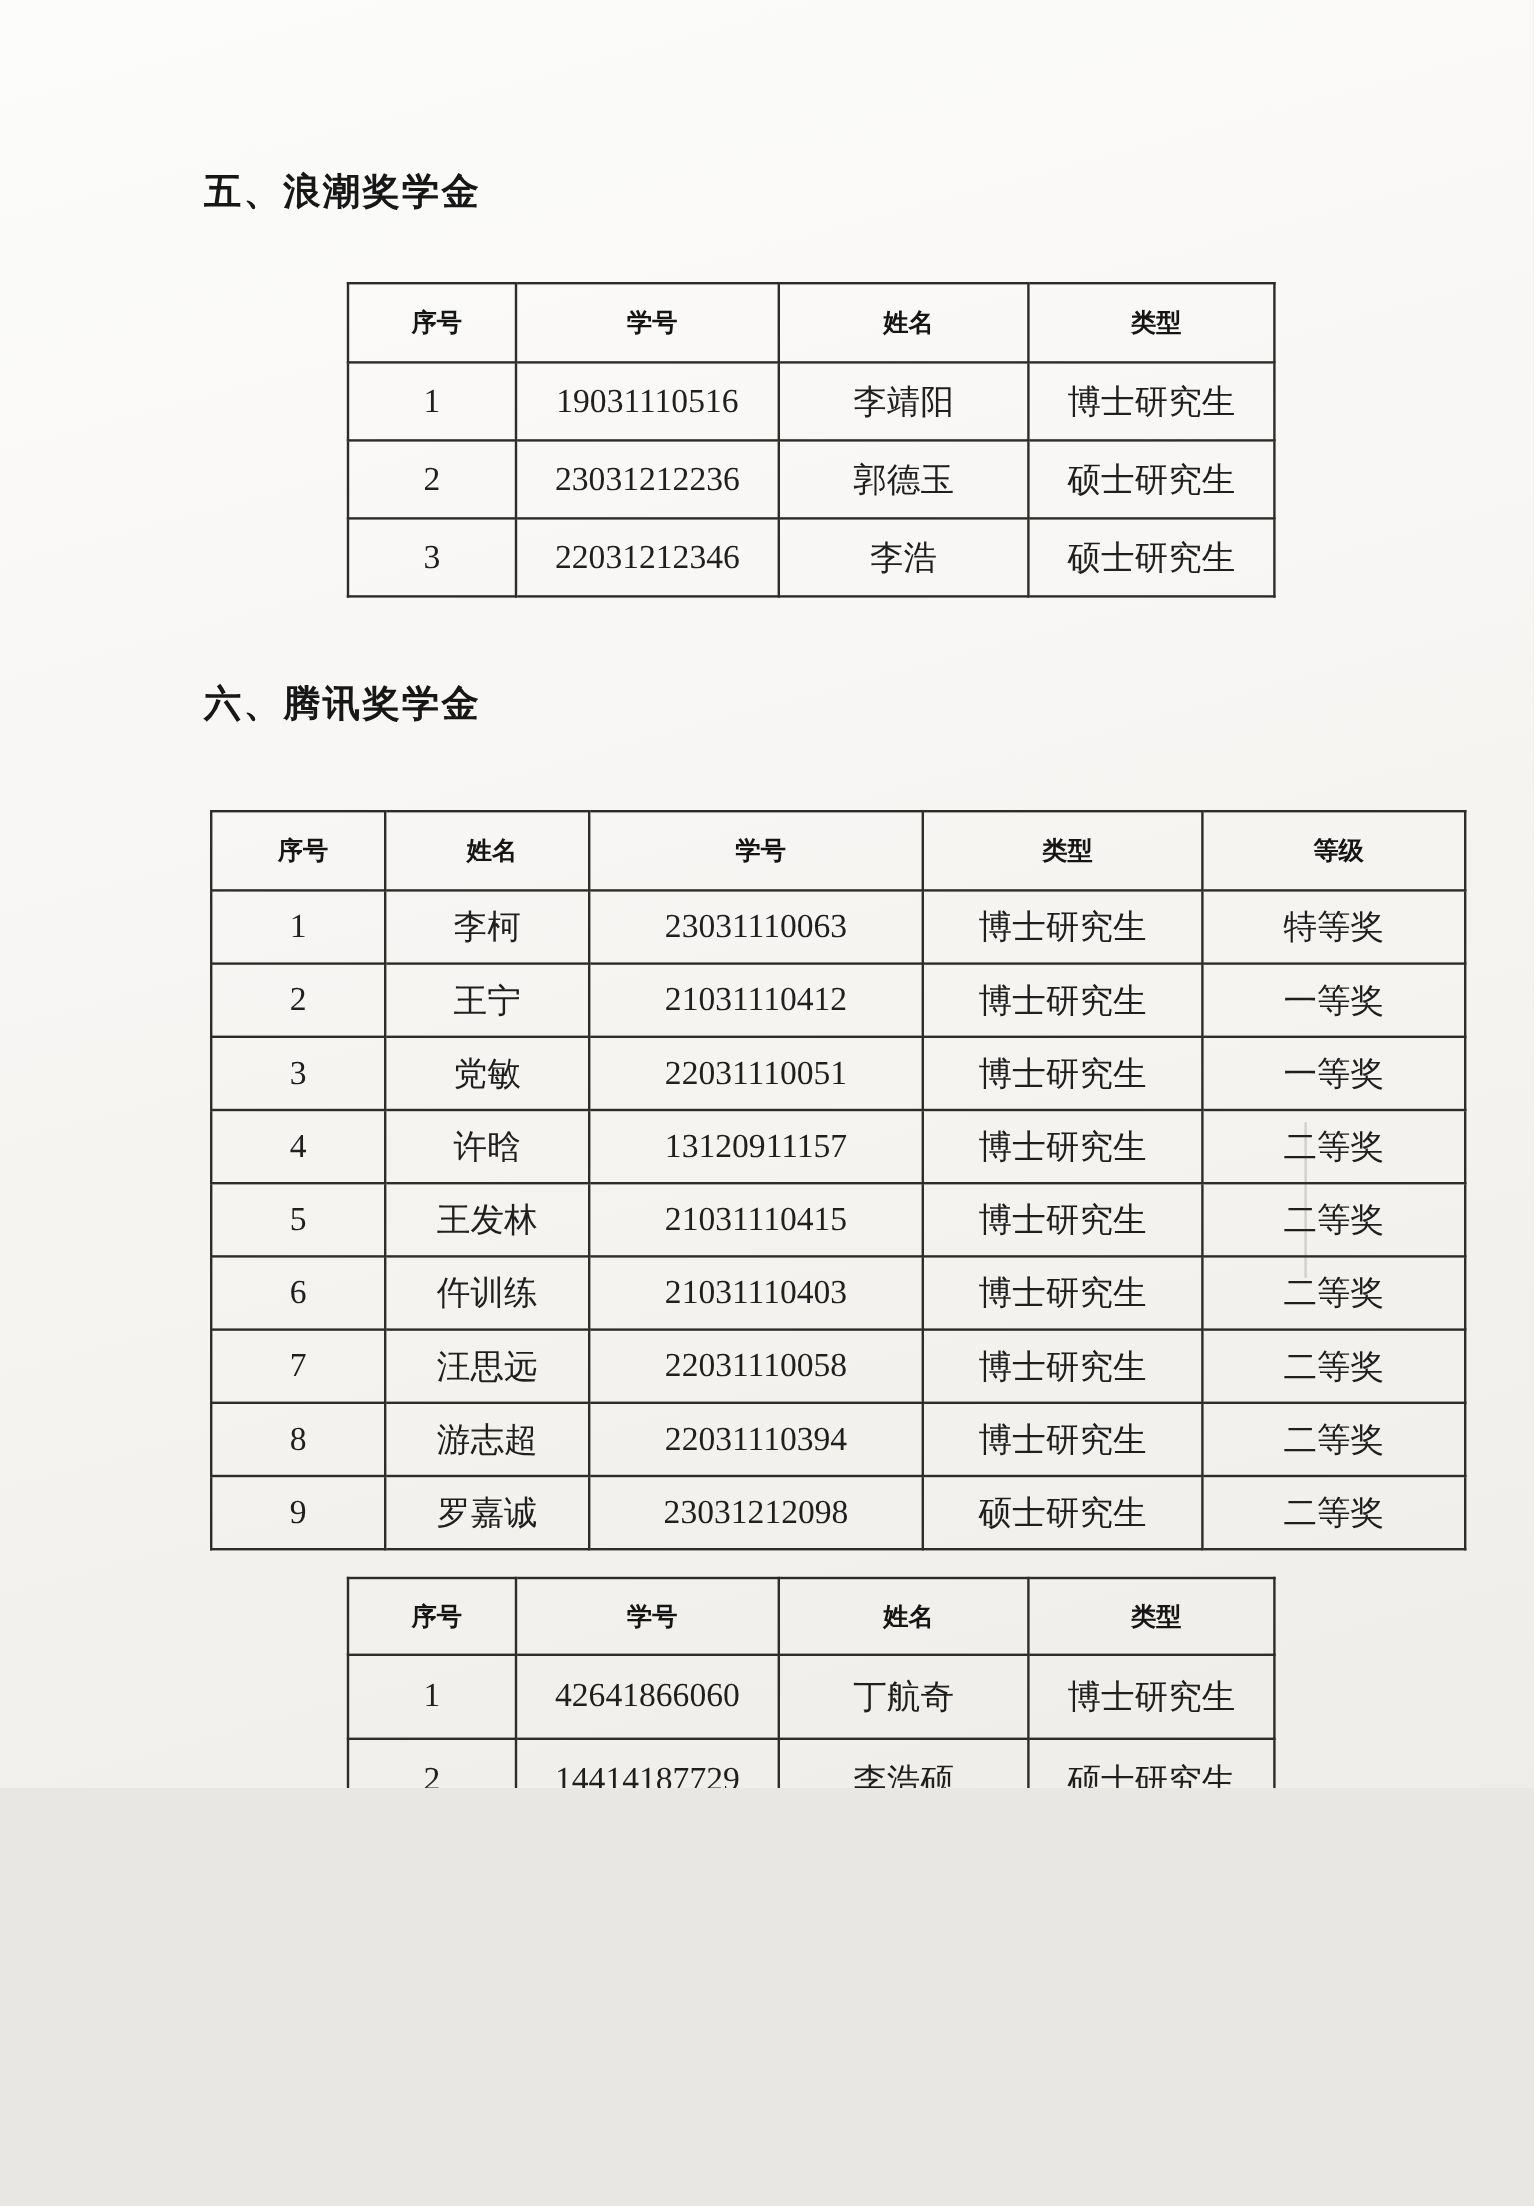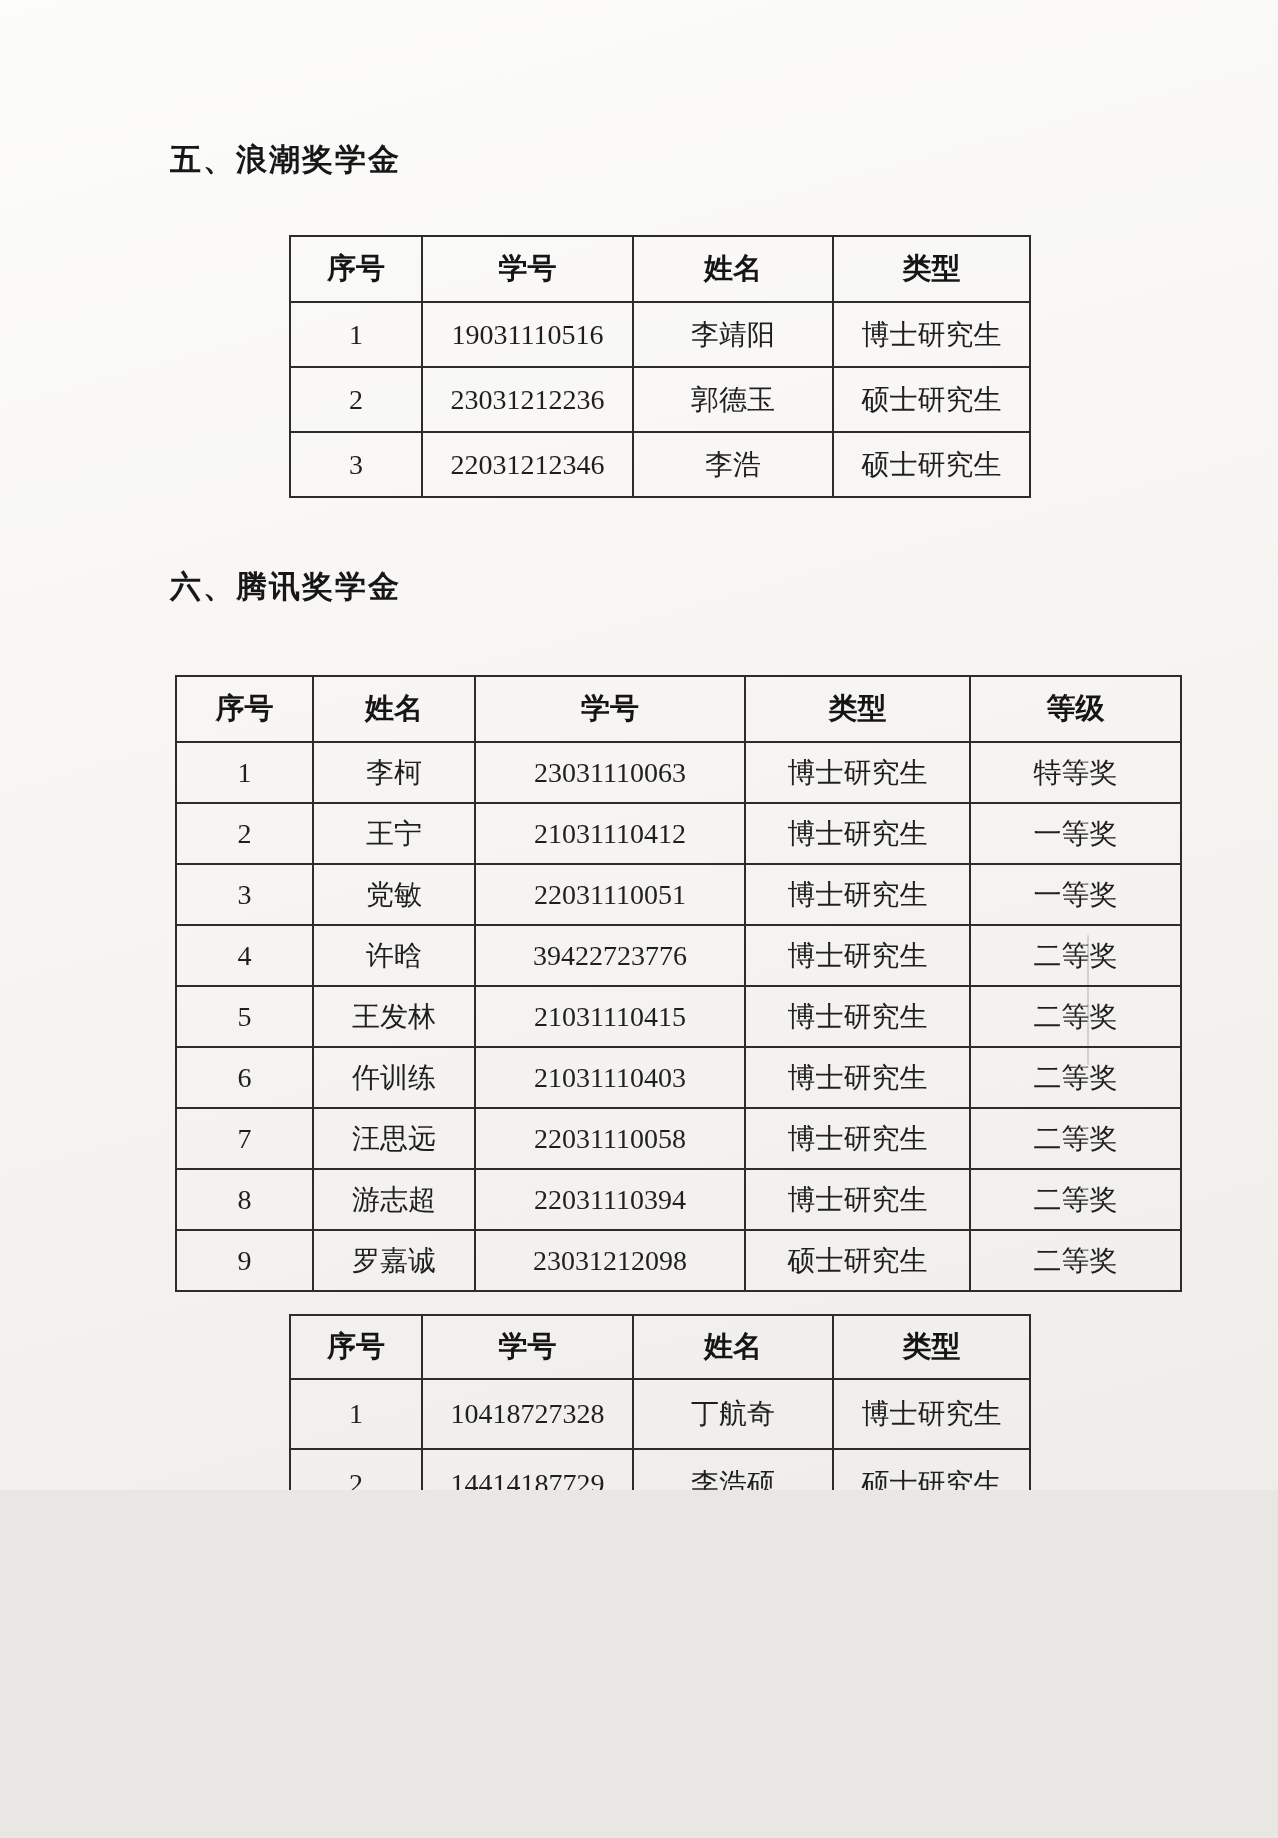--- a/index.html
+++ b/index.html
@@ -37,22 +37,23 @@
     text-align:center;
     vertical-align:middle;
     padding:0 4px;
     overflow:hidden;
     white-space:nowrap;
   }
   table.tbl{border:1px solid #2e2c29;}
   table.tbl th{
     font-family:"Liberation Sans", sans-serif;
     font-weight:bold;
-    font-size:29px;
+    font-size:21px;
     color:#151515;
+    padding-left:12px;
   }
   table.tbl td{
     font-family:"Liberation Serif", serif;
     font-size:28px;
     color:#1f1f1f;
   }
   
   .t1{width:700px;margin:55px 0 0 289px;}
   .t1 th{height:64px;}
   .t1 td{height:63px;}
@@ -160,21 +161,21 @@
         <tr>
           <td>3</td>
           <td>党敏</td>
           <td>22031110051</td>
           <td>博士研究生</td>
           <td>一等奖</td>
         </tr>
         <tr>
           <td>4</td>
           <td>许晗</td>
-          <td>39422723776</td>
+          <td>13120911157</td>
           <td>博士研究生</td>
           <td>二等奖</td>
         </tr>
         <tr>
           <td>5</td>
           <td>王发林</td>
           <td>21031110415</td>
           <td>博士研究生</td>
           <td>二等奖</td>
         </tr>
@@ -215,21 +216,21 @@
         <tr>
           <th>序号</th>
           <th>学号</th>
           <th>姓名</th>
           <th>类型</th>
         </tr>
       </thead>
       <tbody>
         <tr>
           <td>1</td>
-          <td>10418727328</td>
+          <td>42641866060</td>
           <td>丁航奇</td>
           <td>博士研究生</td>
         </tr>
         <tr>
           <td>2</td>
           <td>14414187729</td>
           <td>李浩硕</td>
           <td>硕士研究生</td>
         </tr>
       </tbody>

